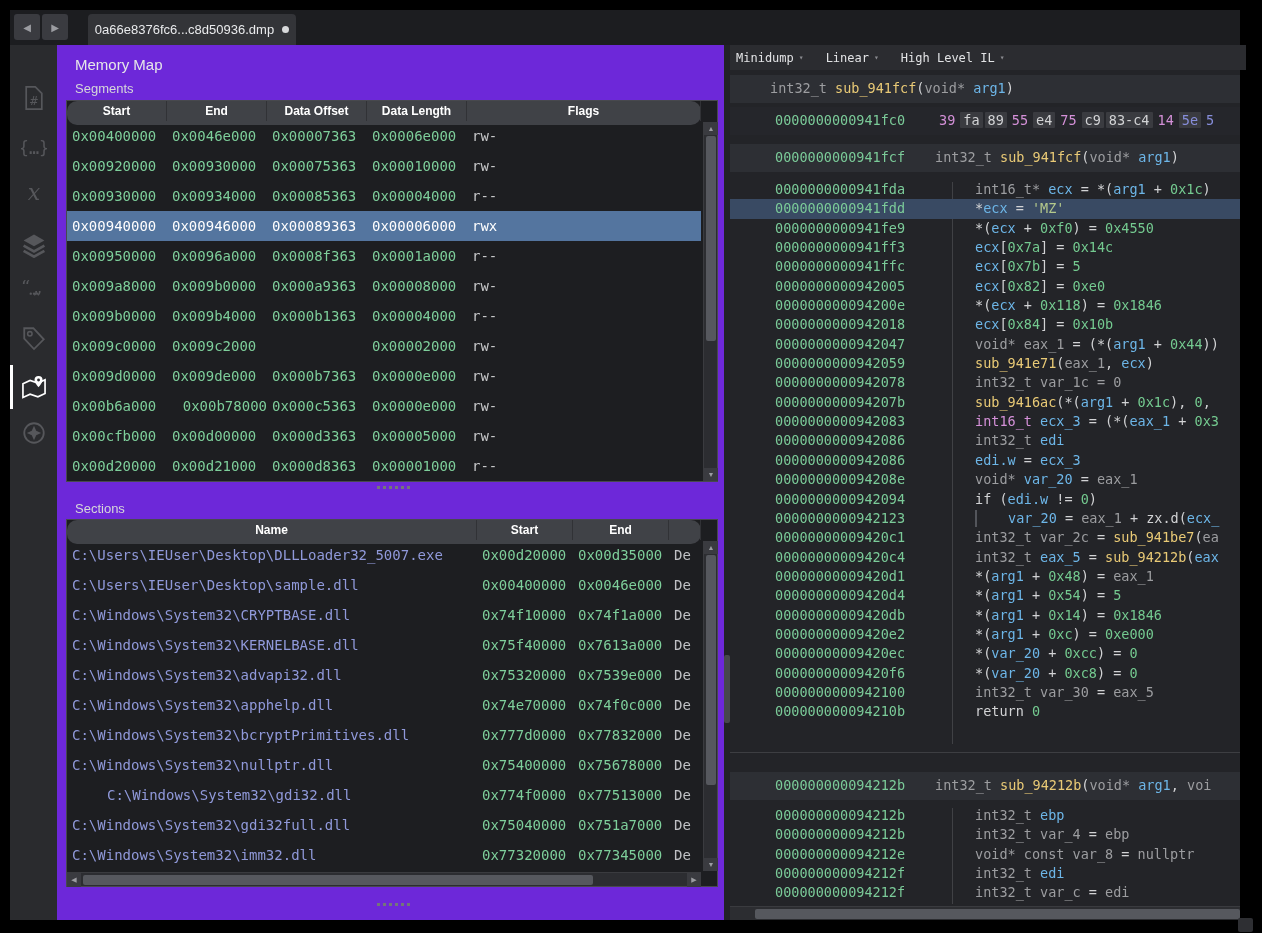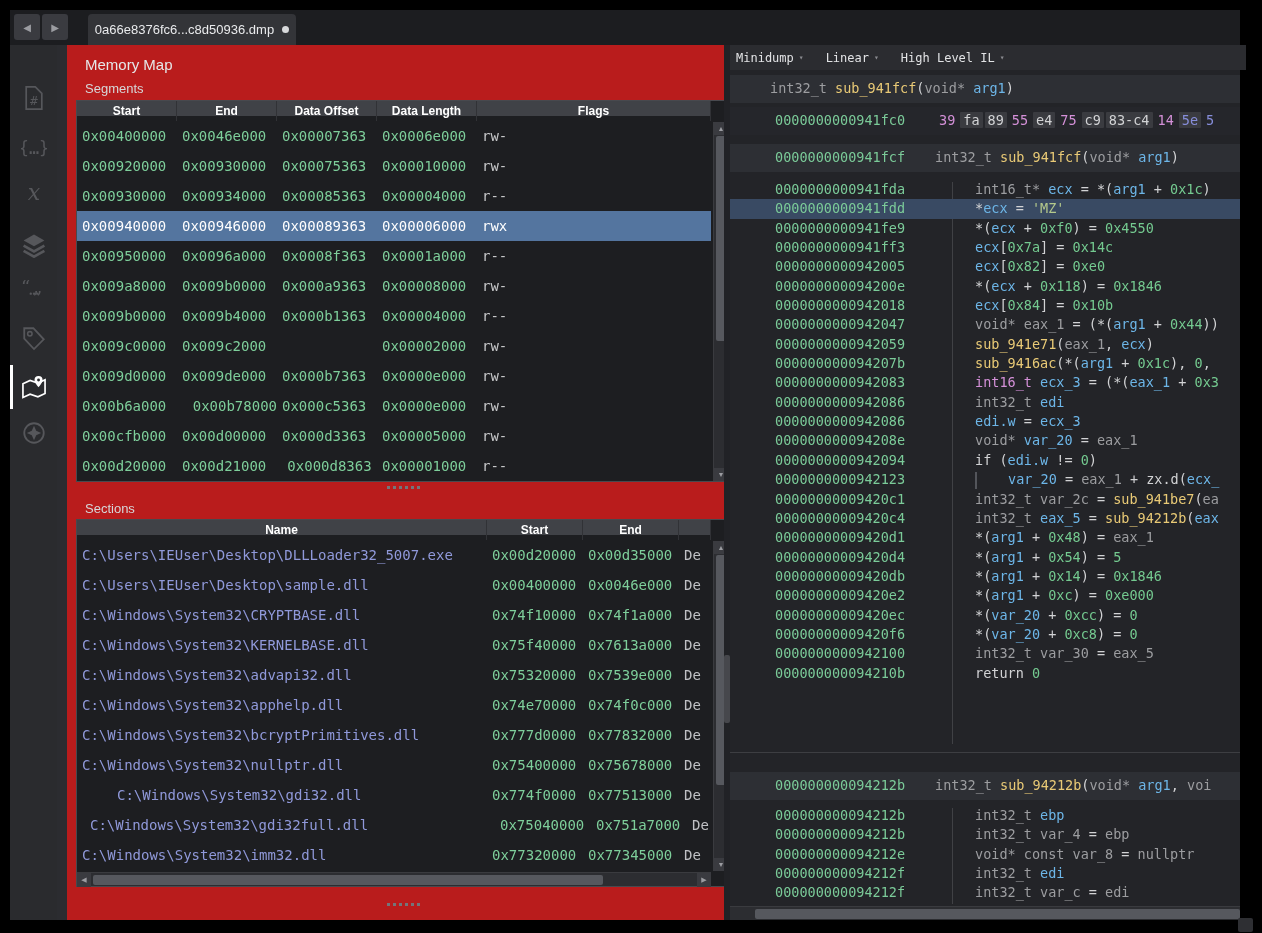--- a/index.html
+++ b/index.html
@@ -17,25 +17,25 @@
   #tab-dot{width:7px;height:7px;border-radius:50%;background:#d8d9db;}
 
   
   #sidebar{position:absolute;left:0;top:35px;width:47px;height:875px;background:#2a2b2e;}
   .side-item{position:absolute;left:0;width:47px;height:40px;display:flex;align-items:center;justify-content:center;color:#56575b;}
   .side-item svg{width:26px;height:26px;}
   .side-item.active{color:#fff;}
   .side-item.active::before{content:"";position:absolute;left:0;top:-2px;bottom:-2px;width:3px;background:#fff;}
 
   
-  #left-pane{position:absolute;left:57px;top:35px;width:667px;height:875px;background:#b91c1c;}
+  #left-pane{position:absolute;left:47px;top:35px;width:667px;height:875px;background:#6d28d9;}
   #mm-title{position:absolute;left:18px;top:11px;font-size:15px;color:#e6e7e9;}
   .group-label{position:absolute;left:18px;font-size:13px;color:#d6d7d9;}
   .group-box{position:absolute;left:9px;width:650px;background:#1d1e21;border:1px solid #48494e;}
-  .thead{position:absolute;left:0;top:0;height:15px;background:#404247;display:flex;}
+  .thead{position:absolute;left:0;top:0;height:24px;background:#404247;display:flex;border-radius:10px;}
   .th{height:20px;line-height:20px;text-align:center;font-size:12px;font-weight:bold;color:#fff;
     border-right:1px solid #313236;box-sizing:border-box;overflow:hidden;}
   .tbody{position:absolute;left:0;top:20px;}
   .trow{display:flex;height:30px;line-height:30px;font-size:14px;}
   .trow .td{padding-left:5px;box-sizing:border-box;overflow:hidden;white-space:nowrap;}
   .td.green{color:#7ecf9b}.td.flags{color:#c6c7c9}.td.lav{color:#9099da}.td.gray{color:#c0c1c5}
   .trow.selected{background:#54759f;}
   .trow.selected .td{color:#fff;}
 
   
@@ -254,21 +254,21 @@
           <div class="trow">
             <div class="td green" style="width: 100px;">0x00cfb000</div>
             <div class="td green" style="width: 100px;">0x00d00000</div>
             <div class="td green" style="width: 100px;">0x000d3363</div>
             <div class="td green" style="width: 100px;">0x00005000</div>
             <div class="td flags" style="width: 234px;">rw-</div>
           </div>
           <div class="trow">
             <div class="td green" style="width: 100px;">0x00d20000</div>
             <div class="td green" style="width: 100px;">0x00d21000</div>
-            <div class="td green" style="width: 100px; text-align: center;">0x000d8363</div>
+            <div class="td green" style="width: 100px;">0x000d8363</div>
             <div class="td green" style="width: 100px;">0x00001000</div>
             <div class="td flags" style="width: 234px;">r--</div>
           </div>
         </div>
       <div class="vscroll" style="top:21px;height:359px">
         <div class="sb-btn" style="top:0">▲</div>
         <div class="sb-thumb" style="top:14px;height:205px"></div>
         <div class="sb-btn" style="bottom:0">▼</div>
       </div>
     </div>
@@ -339,21 +339,21 @@
             <div class="td green" style="width: 96px;">0x75678000</div>
             <div class="td gray" style="width: 32px;">De</div>
           </div>
           <div class="trow">
             <div class="td lav" style="width: 410px; padding-left: 40px;">C:\Windows\System32\gdi32.dll</div>
             <div class="td green" style="width: 96px;">0x774f0000</div>
             <div class="td green" style="width: 96px;">0x77513000</div>
             <div class="td gray" style="width: 32px;">De</div>
           </div>
           <div class="trow">
-            <div class="td lav" style="width: 410px; margin-left: 8px;">C:\Windows\System32\gdi32full.dll</div>
+            <div class="td lav" style="width: 410px;">C:\Windows\System32\gdi32full.dll</div>
             <div class="td green" style="width: 96px;">0x75040000</div>
             <div class="td green" style="width: 96px;">0x751a7000</div>
             <div class="td gray" style="width: 32px;">De</div>
           </div>
           <div class="trow">
             <div class="td lav" style="width: 410px;">C:\Windows\System32\imm32.dll</div>
             <div class="td green" style="width: 96px;">0x77320000</div>
             <div class="td green" style="width: 96px;">0x77345000</div>
             <div class="td gray" style="width: 32px;">De</div>
           </div>
@@ -412,25 +412,27 @@
     <div class="band" id="fn-start-band" style="top:99px">
       <span class="b-addr">0000000000941fcf</span>
       <span class="b-code" id="fn-start-code" style="left:205px"><span class="tk-t">int32_t </span><span class="tk-f">sub_941fcf</span><span class="tk-w">(</span><span class="tk-t">void* </span><span class="tk-v">arg1</span><span class="tk-w">)</span></span>
     </div>
 
     <div class="code-block" id="code-block-1" style="top:135px;height:566px">
         <div class="code-line"><span class="cl-addr tk-a">0000000000941fda</span><span class="cl-code"><span class="tk-t">int16_t* </span><span class="tk-v">ecx</span><span class="tk-w"> = *(</span><span class="tk-v">arg1</span><span class="tk-w"> + </span><span class="tk-n">0x1c</span><span class="tk-w">)</span></span></div>
         <div class="code-line hl"><span class="cl-addr tk-a">0000000000941fdd</span><span class="cl-code"><span class="tk-w">*</span><span class="tk-v">ecx</span><span class="tk-w"> = </span><span class="tk-s">'MZ'</span></span></div>
         <div class="code-line"><span class="cl-addr tk-a">0000000000941fe9</span><span class="cl-code"><span class="tk-w">*(</span><span class="tk-v">ecx</span><span class="tk-w"> + </span><span class="tk-n">0xf0</span><span class="tk-w">) = </span><span class="tk-n">0x4550</span></span></div>
         <div class="code-line"><span class="cl-addr tk-a">0000000000941ff3</span><span class="cl-code"><span class="tk-v">ecx</span><span class="tk-w">[</span><span class="tk-n">0x7a</span><span class="tk-w">] = </span><span class="tk-n">0x14c</span></span></div>
+        <div class="code-line"><span class="cl-addr tk-a">0000000000941ffc</span><span class="cl-code"><span class="tk-v">ecx</span><span class="tk-w">[</span><span class="tk-n">0x7b</span><span class="tk-w">] = </span><span class="tk-n">5</span></span></div>
         <div class="code-line"><span class="cl-addr tk-a">0000000000942005</span><span class="cl-code"><span class="tk-v">ecx</span><span class="tk-w">[</span><span class="tk-n">0x82</span><span class="tk-w">] = </span><span class="tk-n">0xe0</span></span></div>
         <div class="code-line"><span class="cl-addr tk-a">000000000094200e</span><span class="cl-code"><span class="tk-w">*(</span><span class="tk-v">ecx</span><span class="tk-w"> + </span><span class="tk-n">0x118</span><span class="tk-w">) = </span><span class="tk-n">0x1846</span></span></div>
         <div class="code-line"><span class="cl-addr tk-a">0000000000942018</span><span class="cl-code"><span class="tk-v">ecx</span><span class="tk-w">[</span><span class="tk-n">0x84</span><span class="tk-w">] = </span><span class="tk-n">0x10b</span></span></div>
         <div class="code-line"><span class="cl-addr tk-a">0000000000942047</span><span class="cl-code"><span class="tk-t">void* eax_1</span><span class="tk-w"> = (*(</span><span class="tk-v">arg1</span><span class="tk-w"> + </span><span class="tk-n">0x44</span><span class="tk-w">))</span></span></div>
         <div class="code-line"><span class="cl-addr tk-a">0000000000942059</span><span class="cl-code"><span class="tk-f">sub_941e71</span><span class="tk-w">(</span><span class="tk-t">eax_1</span><span class="tk-w">, </span><span class="tk-v">ecx</span><span class="tk-w">)</span></span></div>
+        <div class="code-line"><span class="cl-addr tk-a">0000000000942078</span><span class="cl-code"><span class="tk-t">int32_t var_1c = </span><span class="tk-t">0</span></span></div>
         <div class="code-line"><span class="cl-addr tk-a">000000000094207b</span><span class="cl-code"><span class="tk-f">sub_9416ac</span><span class="tk-w">(*(</span><span class="tk-v">arg1</span><span class="tk-w"> + </span><span class="tk-n">0x1c</span><span class="tk-w">), </span><span class="tk-n">0</span><span class="tk-w">, </span></span></div>
         <div class="code-line"><span class="cl-addr tk-a">0000000000942083</span><span class="cl-code"><span class="tk-p">int16_t</span><span class="tk-w"> </span><span class="tk-v">ecx_3</span><span class="tk-w"> = (*(</span><span class="tk-v">eax_1</span><span class="tk-w"> + </span><span class="tk-n">0x3</span></span></div>
         <div class="code-line"><span class="cl-addr tk-a">0000000000942086</span><span class="cl-code"><span class="tk-t">int32_t </span><span class="tk-v">edi</span></span></div>
         <div class="code-line"><span class="cl-addr tk-a">0000000000942086</span><span class="cl-code"><span class="tk-v">edi.w</span><span class="tk-w"> = </span><span class="tk-v">ecx_3</span></span></div>
         <div class="code-line"><span class="cl-addr tk-a">000000000094208e</span><span class="cl-code"><span class="tk-t">void* </span><span class="tk-v">var_20</span><span class="tk-w"> = </span><span class="tk-t">eax_1</span></span></div>
         <div class="code-line"><span class="cl-addr tk-a">0000000000942094</span><span class="cl-code"><span class="tk-w">if (</span><span class="tk-v">edi.w</span><span class="tk-w"> != </span><span class="tk-n">0</span><span class="tk-w">)</span></span></div>
         <div class="code-line"><span class="cl-addr tk-a">0000000000942123</span><span class="cl-code"><span class="indent-guide"></span><span class="tk-v">var_20</span><span class="tk-w"> = </span><span class="tk-t">eax_1</span><span class="tk-w"> + zx.d(</span><span class="tk-v">ecx_</span></span></div>
         <div class="code-line"><span class="cl-addr tk-a">00000000009420c1</span><span class="cl-code"><span class="tk-t">int32_t var_2c</span><span class="tk-w"> = </span><span class="tk-f">sub_941be7</span><span class="tk-w">(</span><span class="tk-t">ea</span></span></div>
         <div class="code-line"><span class="cl-addr tk-a">00000000009420c4</span><span class="cl-code"><span class="tk-t">int32_t </span><span class="tk-v">eax_5</span><span class="tk-w"> = </span><span class="tk-f">sub_94212b</span><span class="tk-w">(</span><span class="tk-v">eax</span></span></div>
         <div class="code-line"><span class="cl-addr tk-a">00000000009420d1</span><span class="cl-code"><span class="tk-w">*(</span><span class="tk-v">arg1</span><span class="tk-w"> + </span><span class="tk-n">0x48</span><span class="tk-w">) = </span><span class="tk-t">eax_1</span></span></div>

